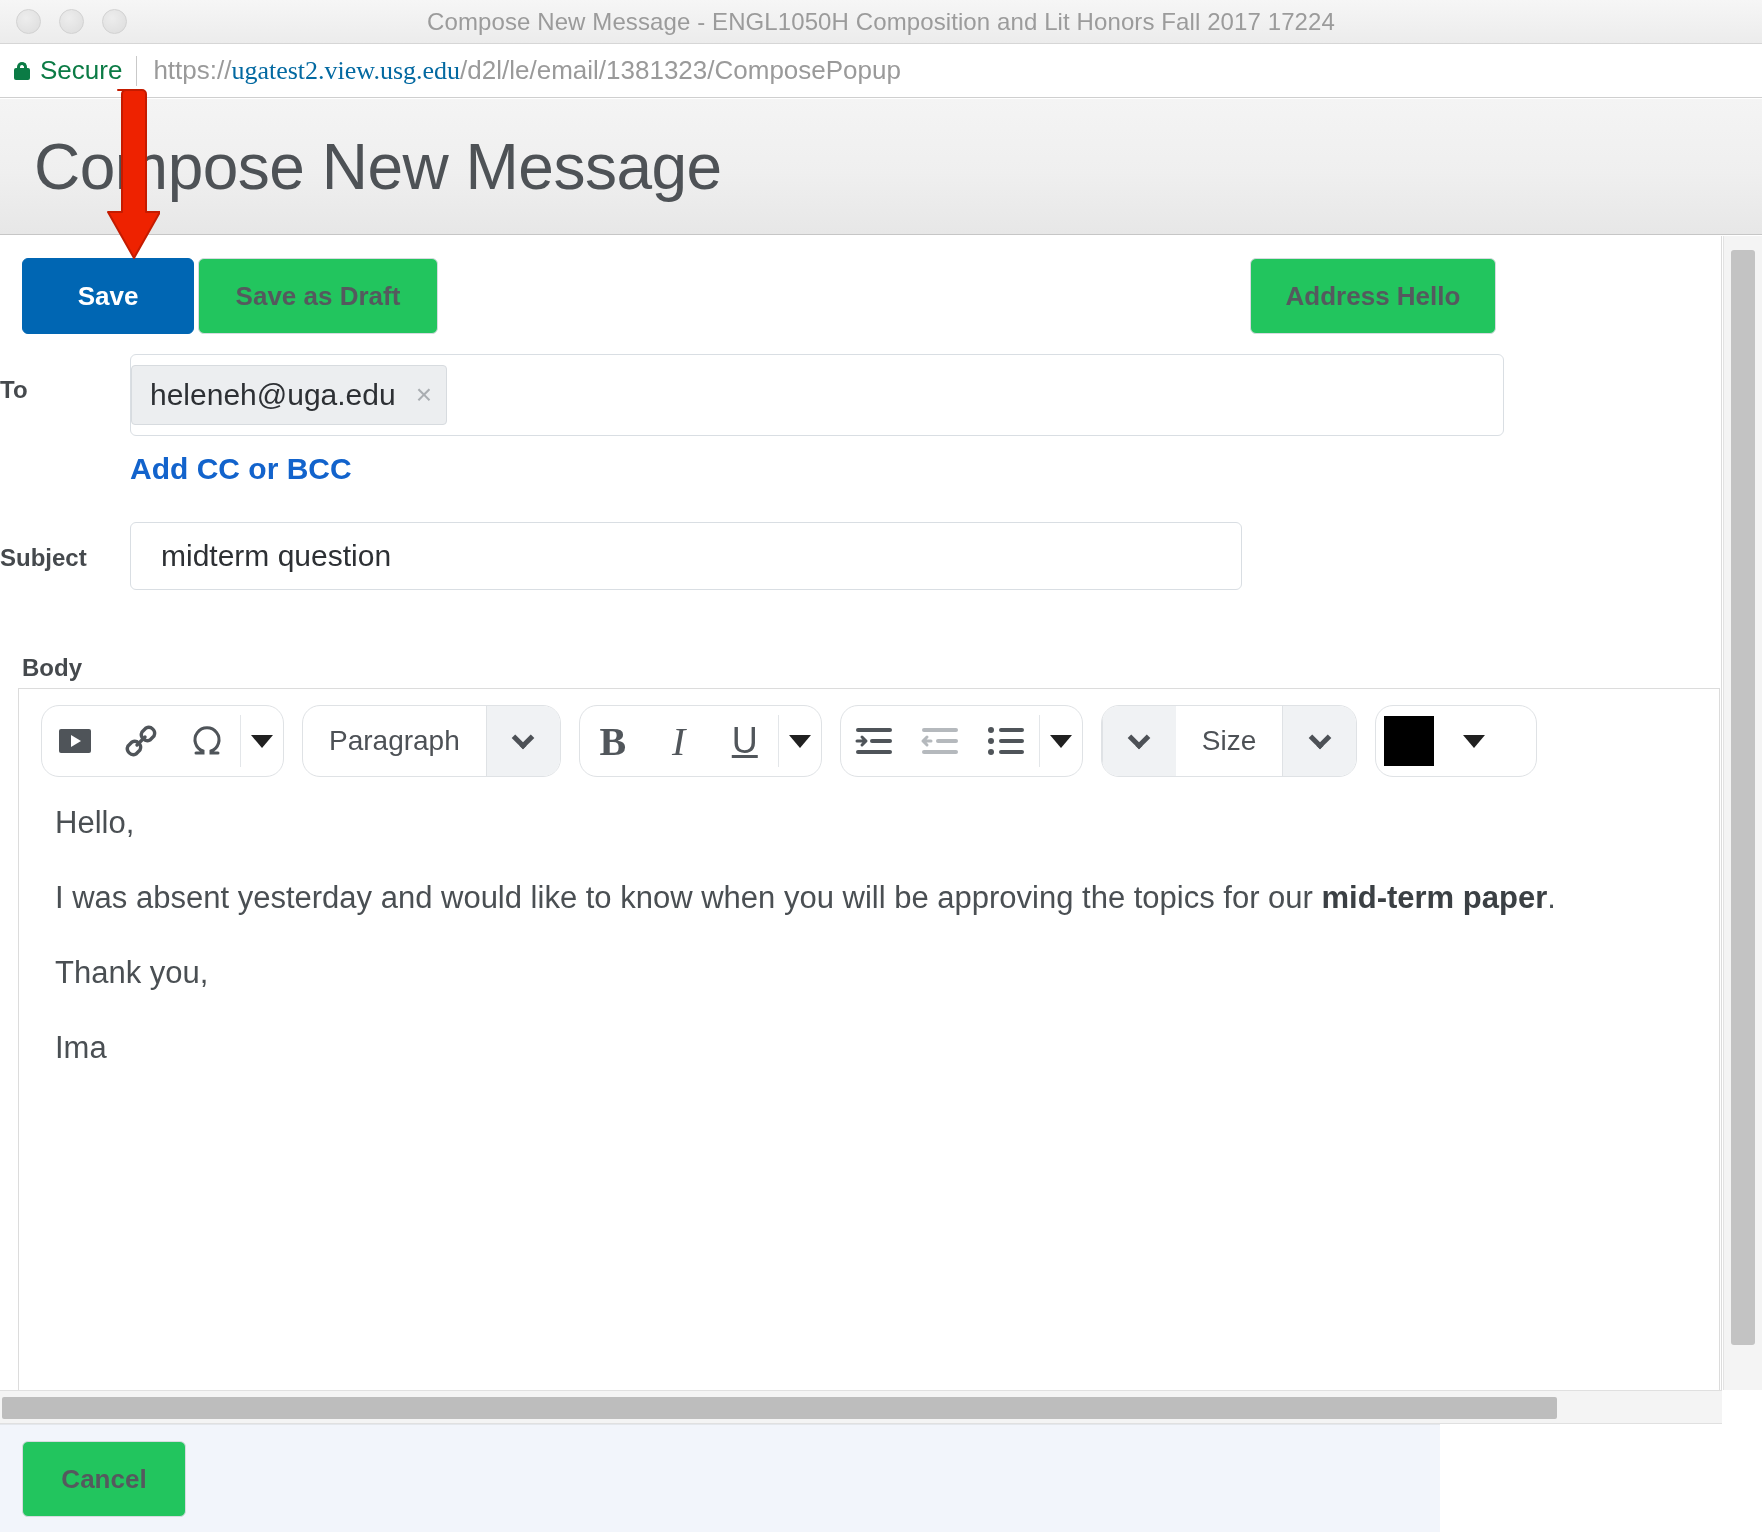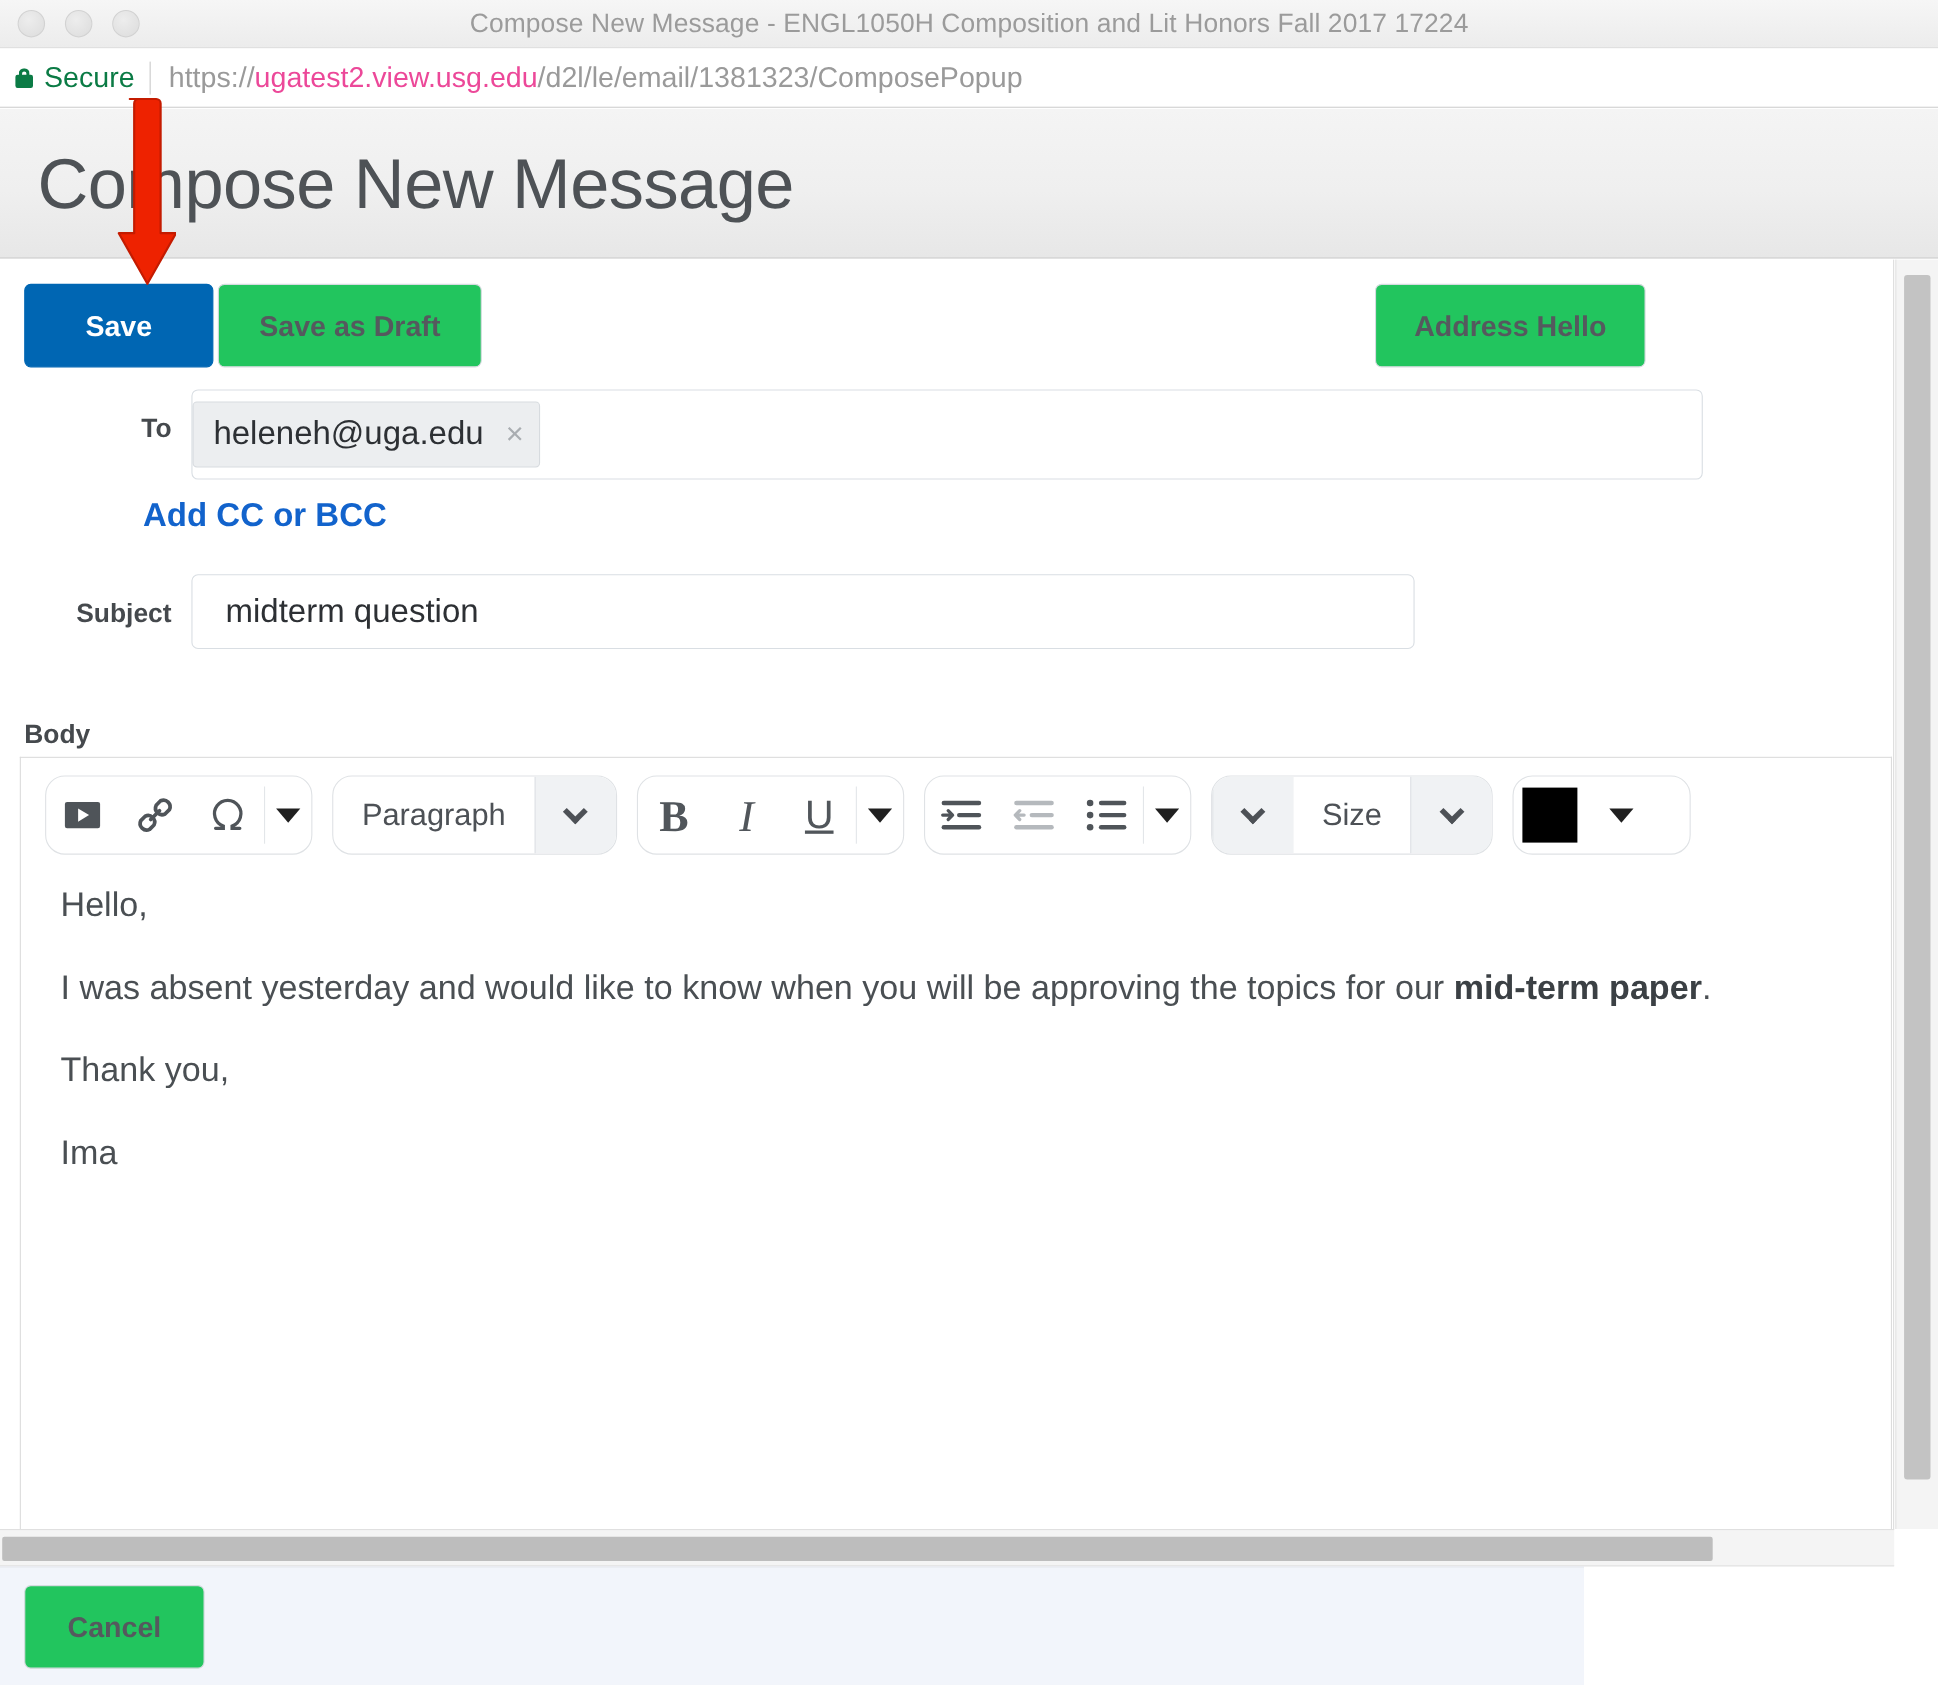--- a/index.html
+++ b/index.html
@@ -69,21 +69,21 @@
   .secure-text {
     color: #0b7b45; font-size: 26px; font-weight: 400;
     margin-right: 14px;
   }
   .url-sep {
     width: 1px; height: 30px; background: #c9c9c9; margin-right: 16px;
   }
   .url {
     font-size: 26px; color: #9a9a9a; white-space: nowrap;
   }
-  .url .host { color: #ec4899; }
+  .url .host { color: #0369a1; font-family: Liberation Serif, serif; }
 
   
   .page-header {
     position: absolute; left: 0; top: 99px;
     width: 1762px; height: 136px;
     background: linear-gradient(to bottom, #f4f4f4 0%, #efefef 55%, #e7e7e7 100%);
     border-bottom: 1px solid #c6c6c6;
     display: flex; align-items: center;
   }
   .page-header h1 {
@@ -122,21 +122,21 @@
   .btn-secondary {
     background: #22c55e; color: #55595e; border: 1px solid #d6dbe0;
   }
   .btn-draft { position: absolute; left: 198px; top: 0; width: 240px; height: 76px; }
   .btn-address { position: absolute; left: 1250px; top: 0; width: 246px; height: 76px; }
 
   
   .field-row { position: absolute; display: flex; align-items: flex-start; }
   .field-label {
     font-size: 24px; font-weight: bold; color: #45494d;
-    text-align: right; padding-top: 22px; margin-left: 44px;
+    text-align: left; padding-top: 22px;
   }
   .field-box {
     border: 1px solid #d9dee3;
     border-radius: 6px;
     background: #ffffff;
   }
 
   .to-row { left: 0; top: 118px; }
   .to-label { width: 112px; }
   .to-box {

